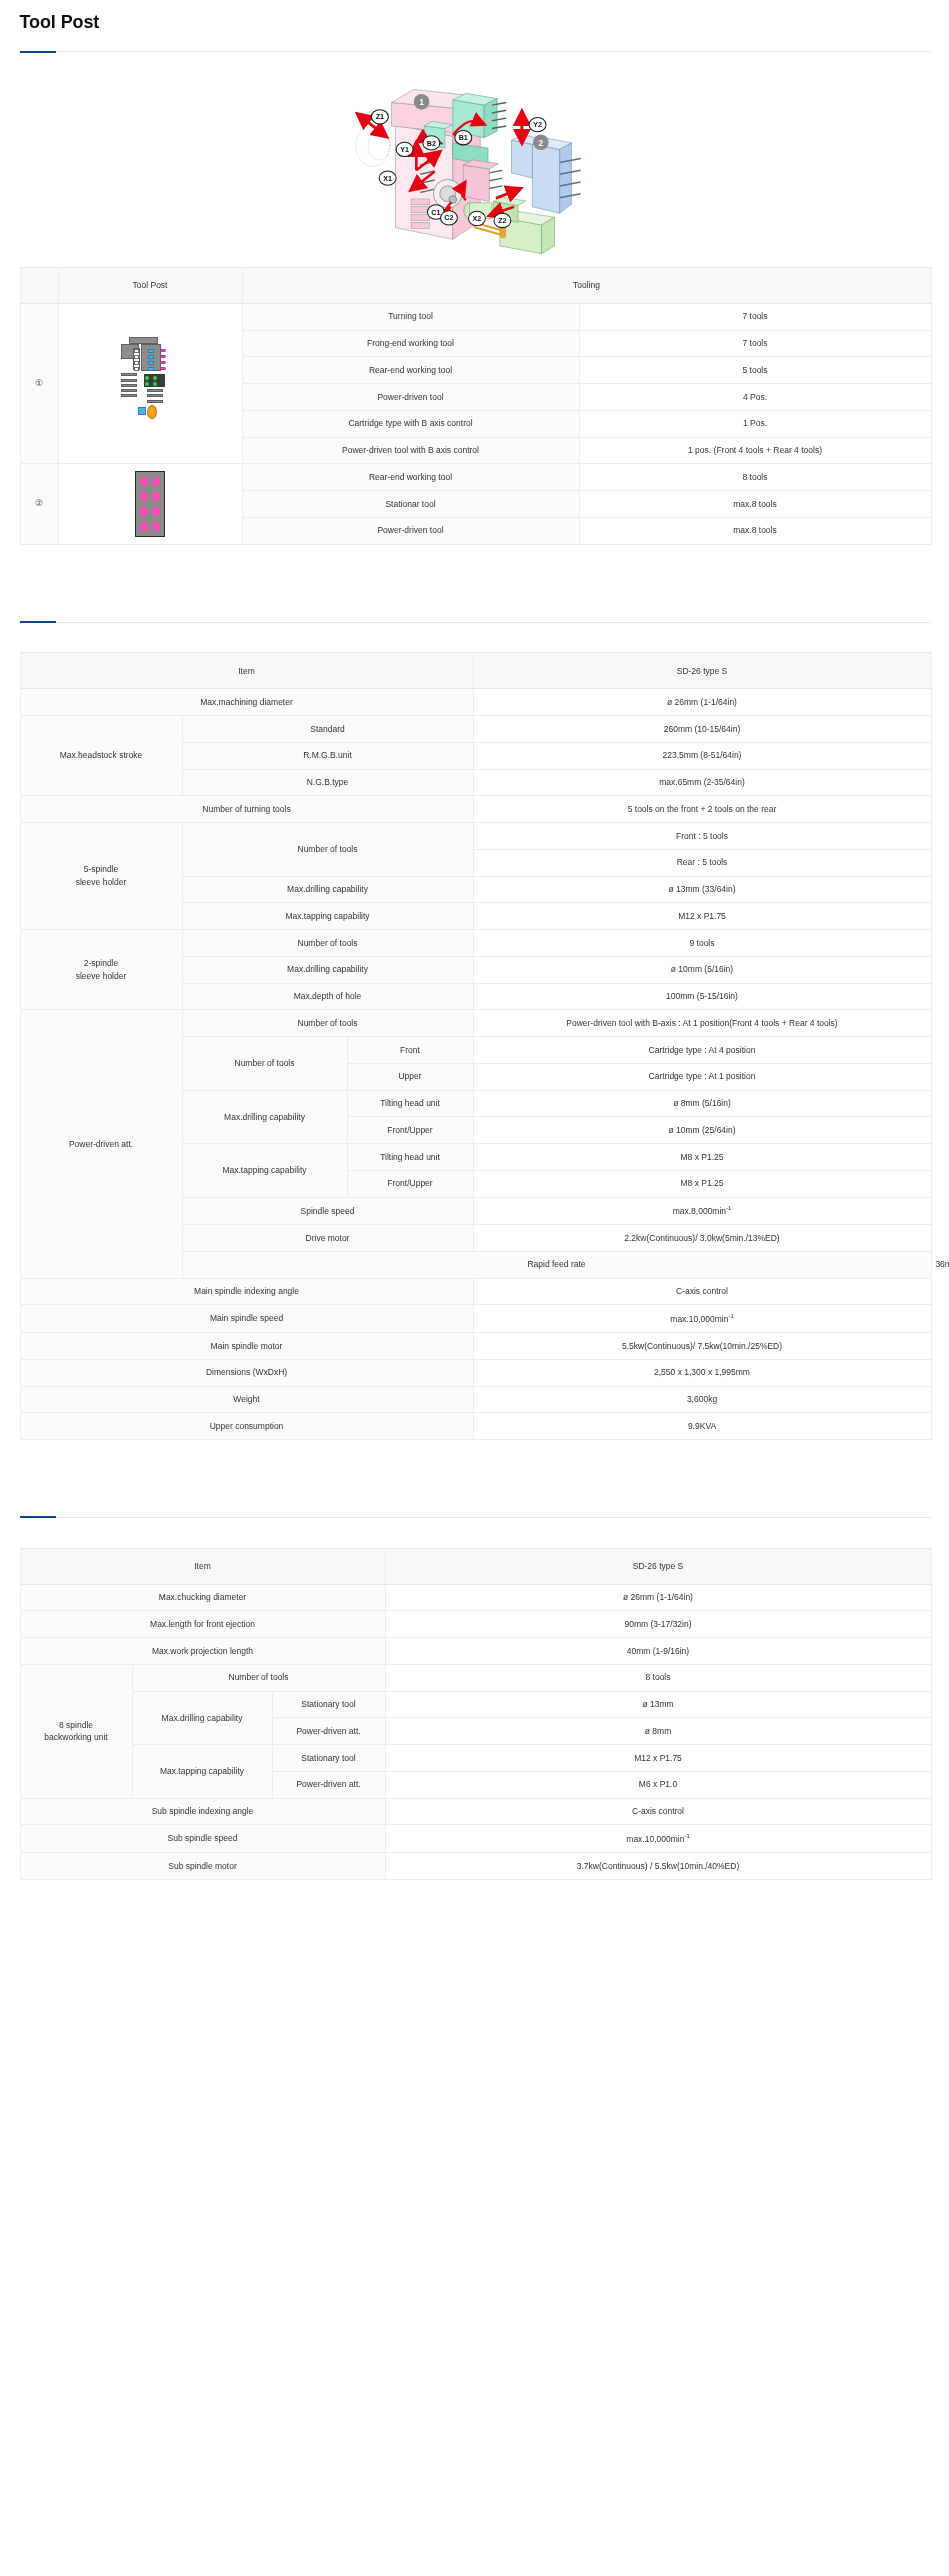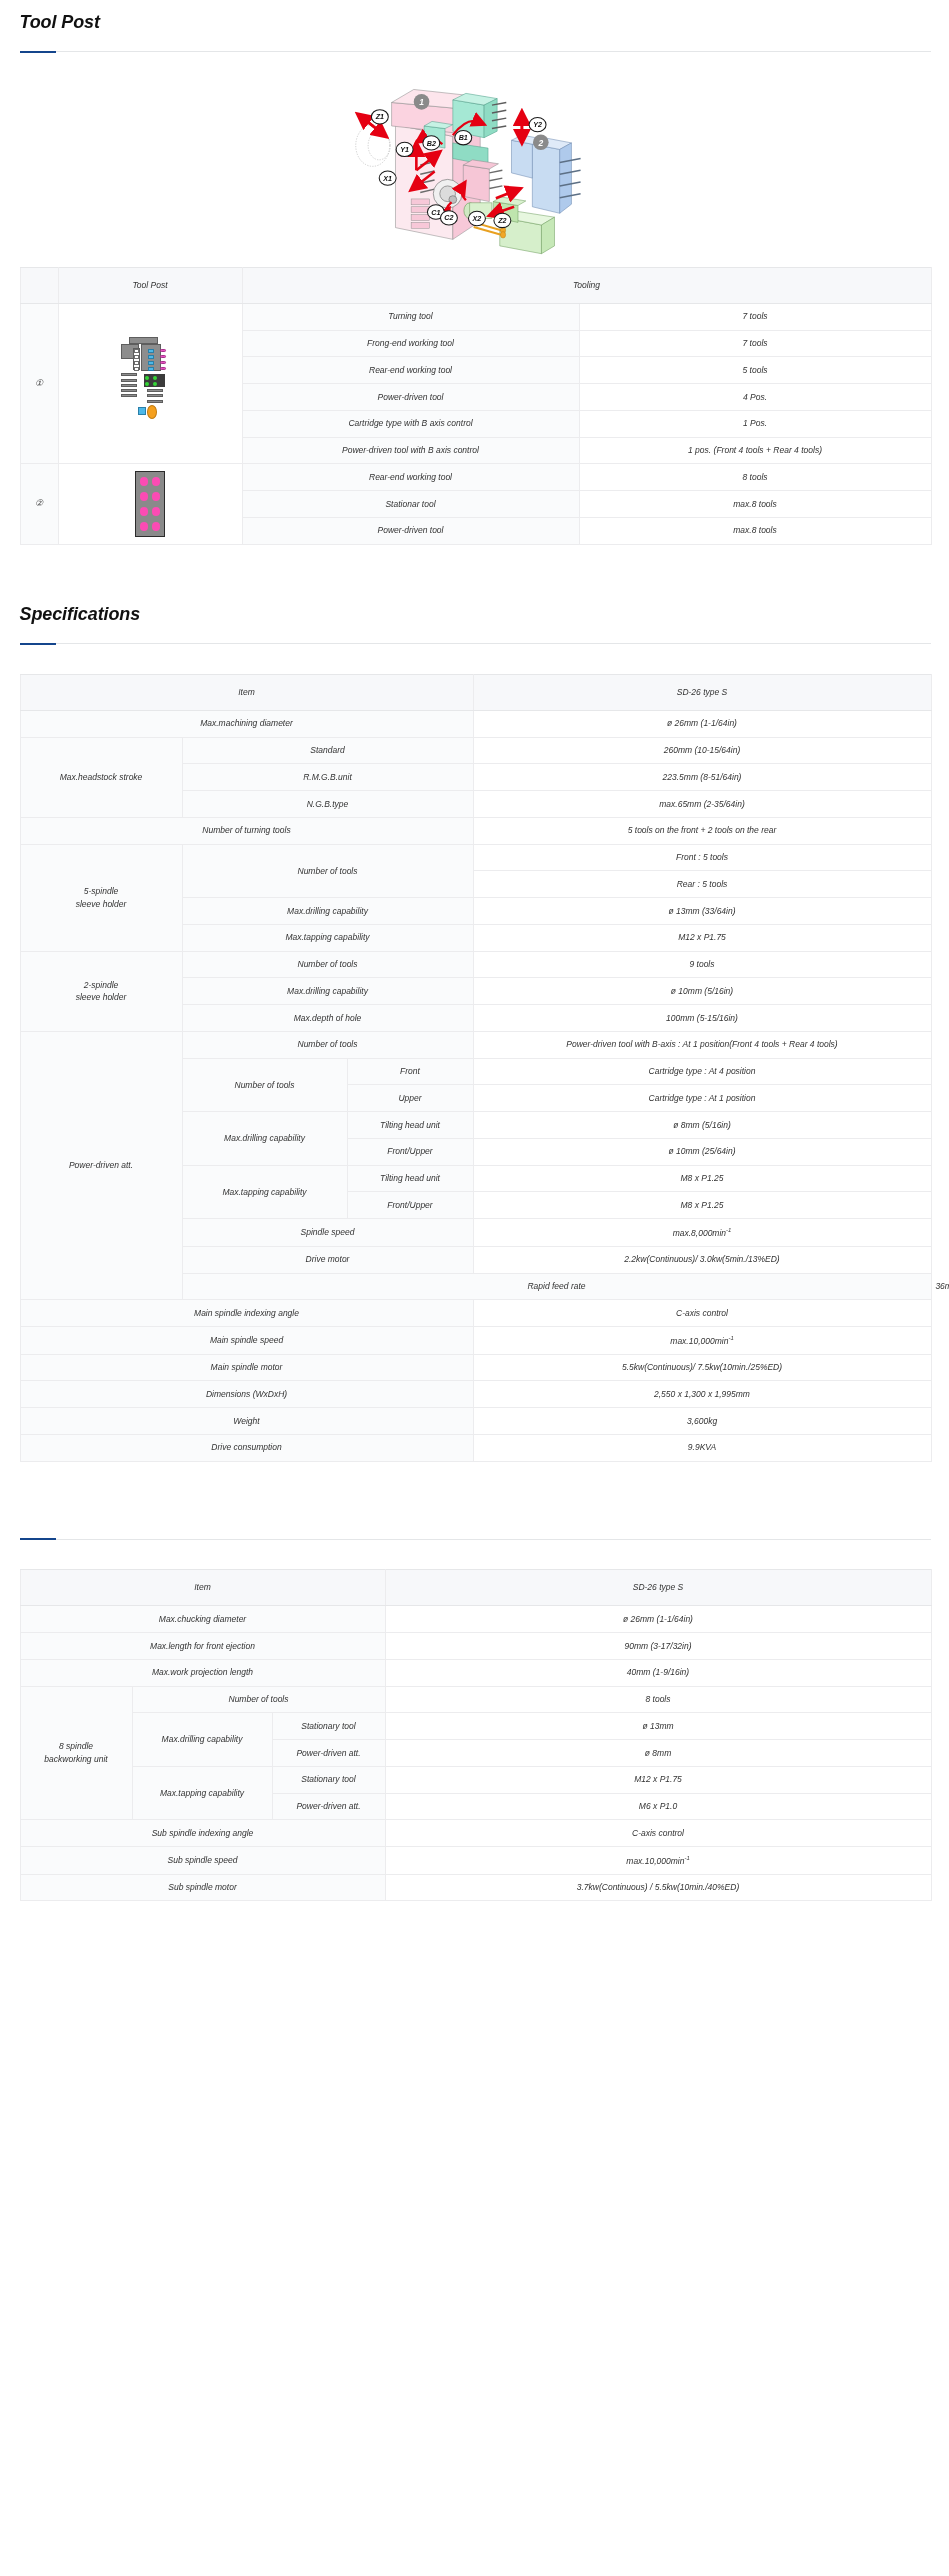--- a/index.html
+++ b/index.html
@@ -5,21 +5,21 @@
   * { box-sizing: border-box; margin: 0; padding: 0; }
   html, body {
     width: 950px;
     background: #ffffff;
     font-family: "Liberation Sans", sans-serif;
     color: #222222;
     -webkit-font-smoothing: antialiased;
   }
   body { padding: 0; }
 
-  .page { width: 754px; position: relative; font-style: italic; }
+  .page { width: 754px; position: relative; }
 
   
   .section { width: 950px; }
   .section-head { padding: 0 19.5px; }
   .section-title {
     font-size: 18px;
     font-weight: 700;
     color: #111111;
     letter-spacing: -0.1px;
     line-height: 1.2;
@@ -421,23 +421,20 @@
           <td class="lbl">Power-driven tool</td>
           <td class="val">max.8 tools</td>
         </tr>
       </tbody>
     </table>
   </div>
 
   <div class="gap-lg"></div>
 
   <div class="section">
-    <div class="section-head">
-      <div class="section-title">Specifications</div>
-    </div>
     <div class="gap-sm"></div>
     <div class="rule-wrap">
       <div class="rule-accent"></div>
     </div>
     <div class="gap-md"></div>
 
     <table class="tbl">
       <colgroup>
         <col style="width:162px">
         <col style="width:165px">
@@ -567,21 +564,21 @@
         </tr>
         <tr>
           <td class="lbl" colspan="3">Dimensions (WxDxH)</td>
           <td class="val">2,550 x 1,300 x 1,995mm</td>
         </tr>
         <tr>
           <td class="lbl" colspan="3">Weight</td>
           <td class="val">3,600kg</td>
         </tr>
         <tr>
-          <td class="lbl" colspan="3">Drive consumption</td>
+          <td class="lbl" colspan="3">Upper consumption</td>
           <td class="val">9.9KVA</td>
         </tr>
       </tbody>
     </table>
   </div>
 
   <div class="gap-lg"></div>
 
   <div class="section">
     <div class="gap-sm"></div>

